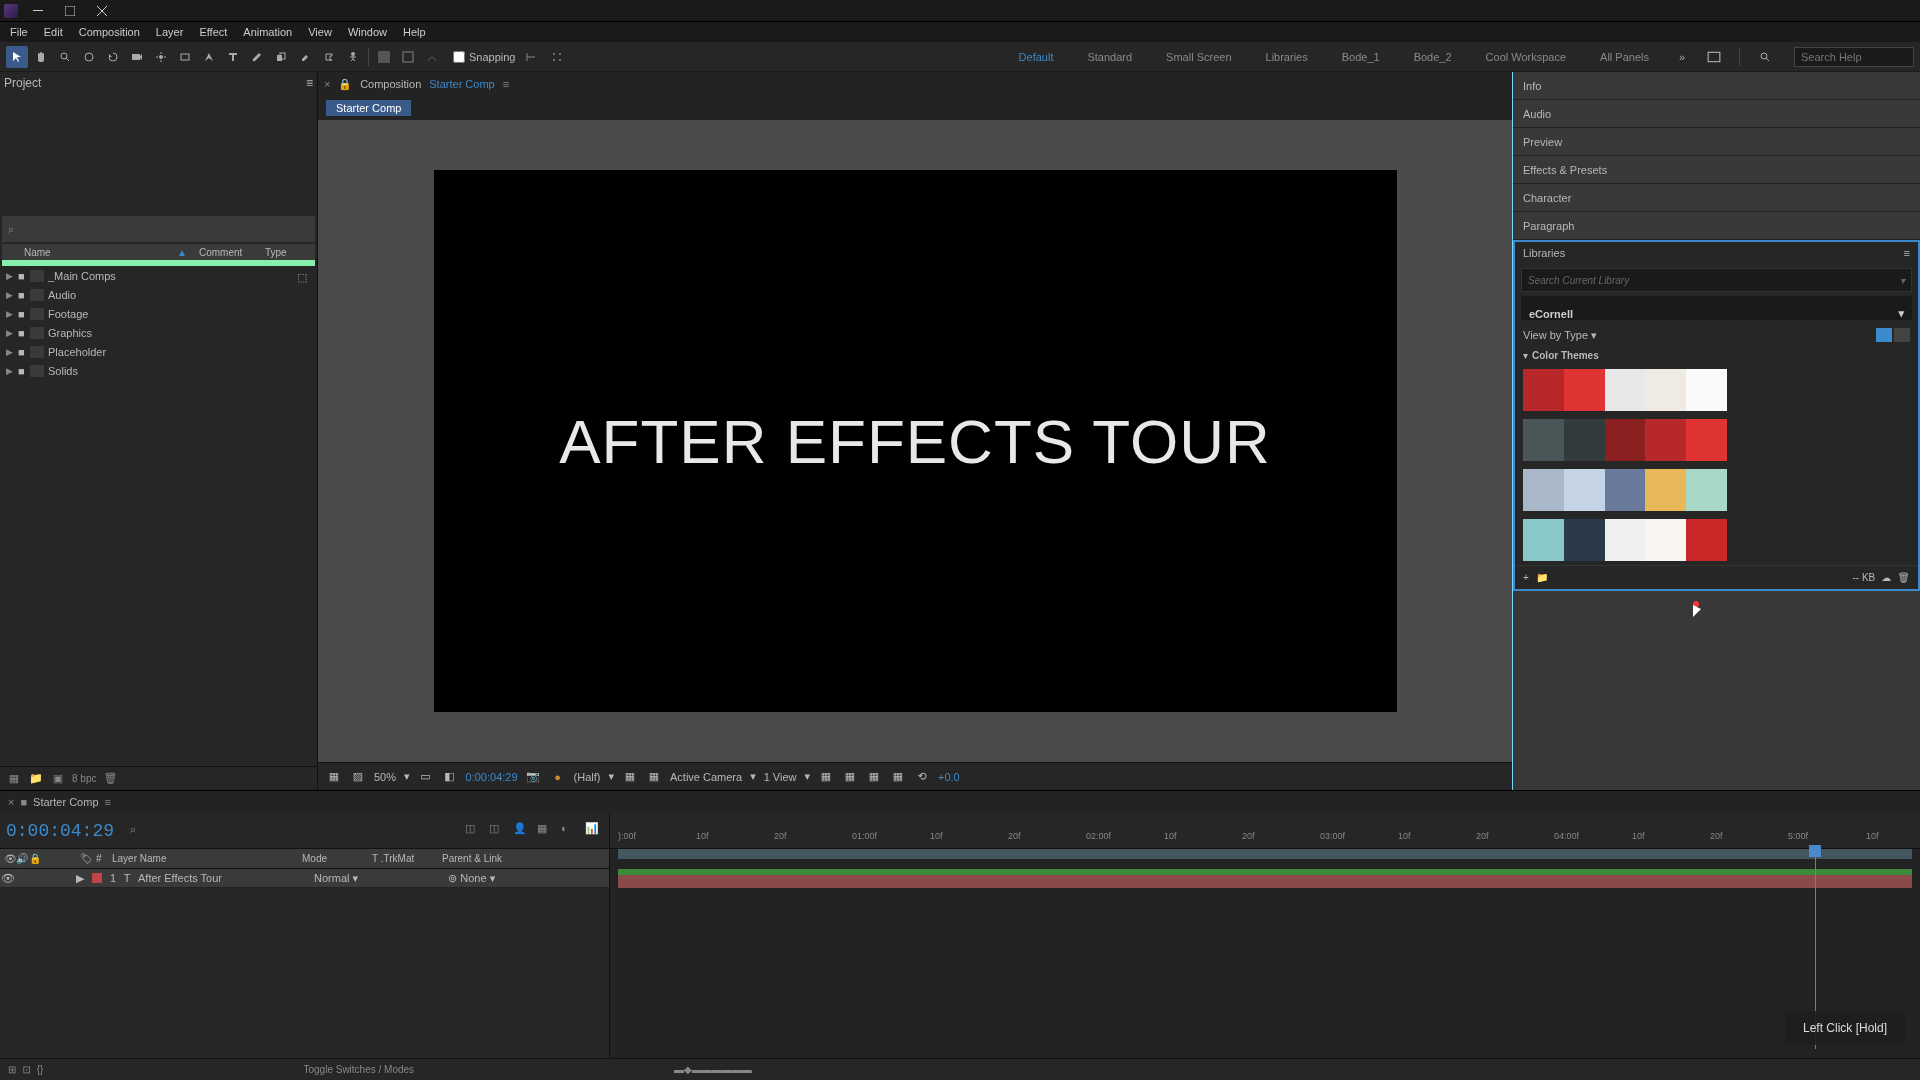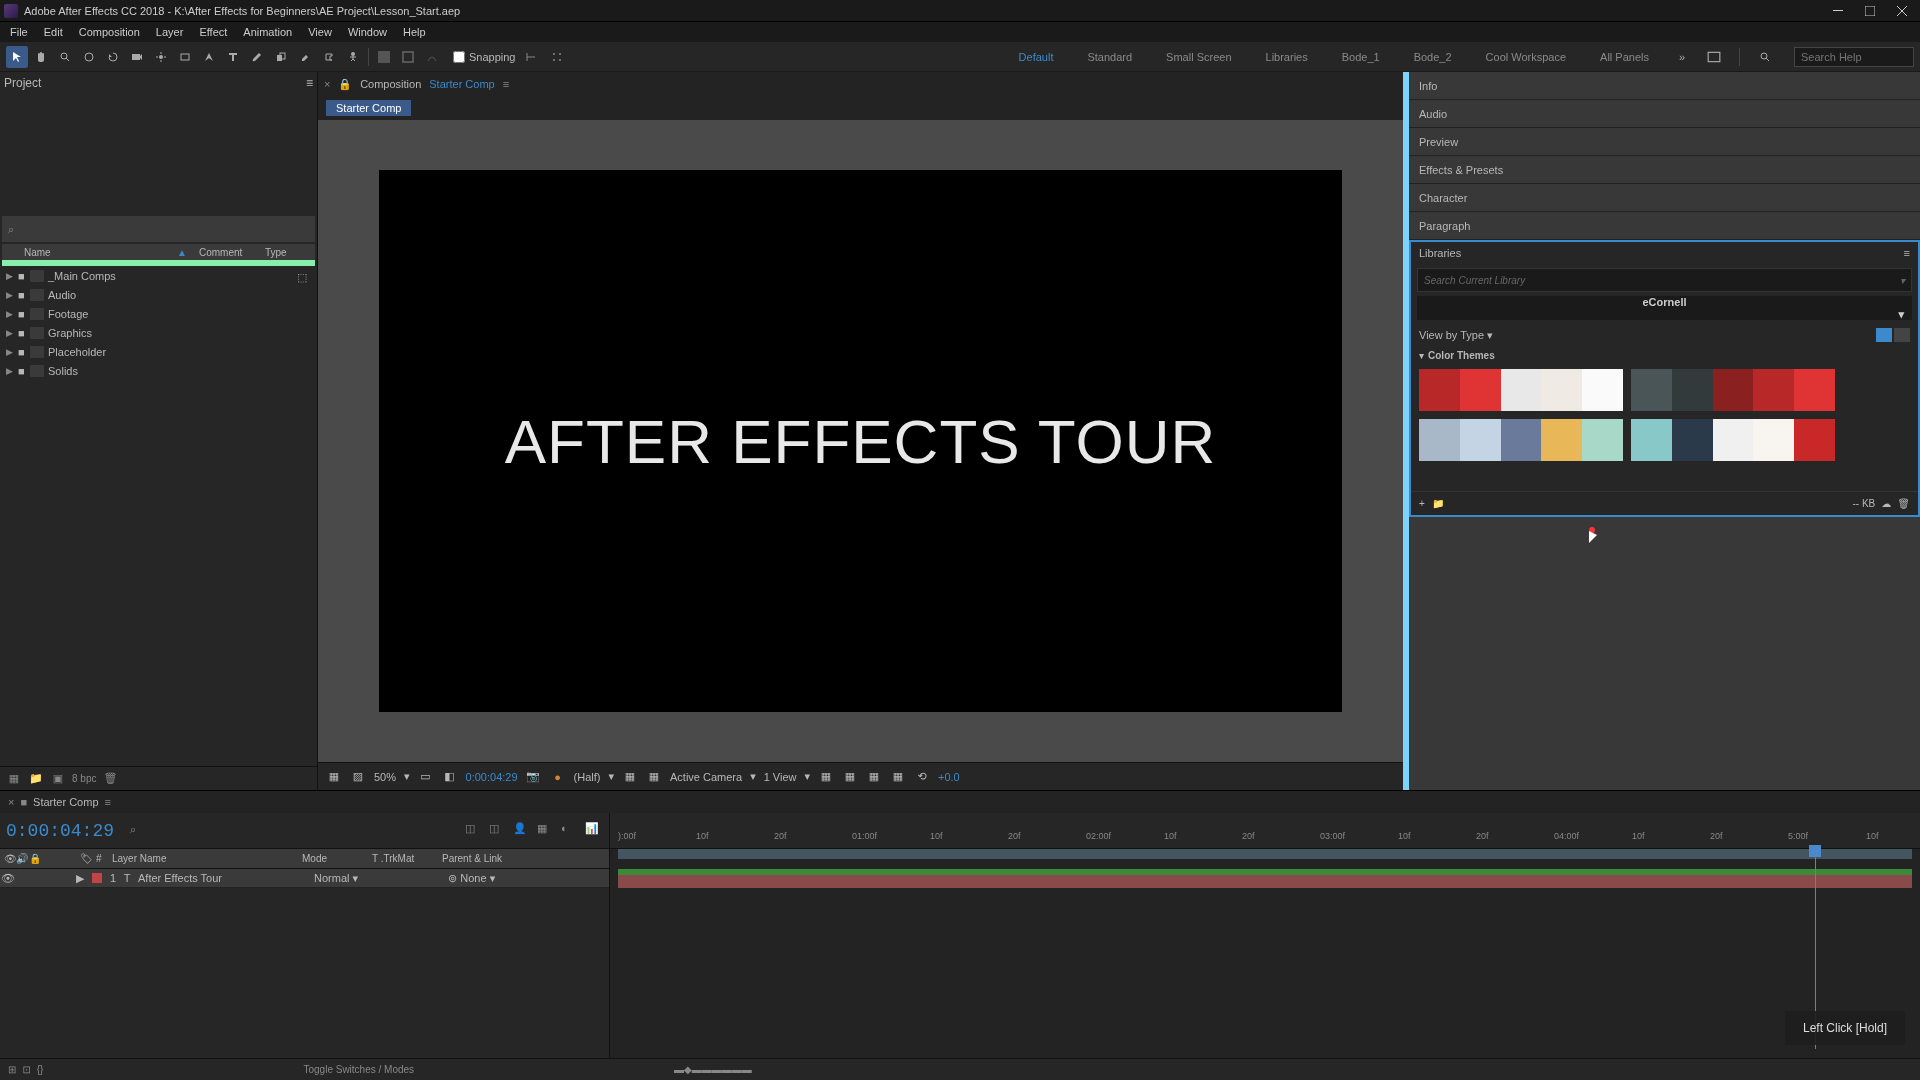--- a/index.html
+++ b/index.html
@@ -66,28 +66,28 @@
 .comp-canvas { background: #000; display: flex; align-items: center; justify-content: center; }
 .comp-canvas .big-text { color: #e8e8e8; font-size: 62px; font-weight: 400; letter-spacing: 1px; font-family: 'Arial Narrow', sans-serif; }
 .comp-footer { height: 28px; background: #262626; display: flex; align-items: center; padding: 0 8px; gap: 8px; font-size: 11px; color: #b8b8b8; border-top: 1px solid #111; }
 .comp-footer .ico { width: 16px; height: 16px; display: flex; align-items: center; justify-content: center; }
 .comp-footer .zoom { color: #b8b8b8; }
 .comp-footer .timecode { color: #3a8acc; }
 .comp-footer .res { color: #b8b8b8; }
 .comp-footer .plus { color: #3a8acc; }
 
 
-.right-panels { width: 517px; background: #bef264; border-left: 6px solid #7dd3fc; display: flex; flex-direction: column; }
+.right-panels { width: 408px; background: #bef264; border-left: 1px solid #7dd3fc; display: flex; flex-direction: column; }
 .right-panels .collapsed-panel { height: 28px; background: #383838; border-bottom: 1px solid #222; display: flex; align-items: center; padding: 0 10px; font-size: 11px; color: #b8b8b8; cursor: pointer; }
 .libraries-panel { flex: 1; background: #262626; border: 2px solid #3a8acc; display: flex; flex-direction: column; }
 .libraries-panel .lib-header { height: 22px; background: #262626; display: flex; align-items: center; padding: 0 8px; font-size: 11px; }
 .libraries-panel .lib-header .menu-icon { margin-left: auto; }
 .lib-search { height: 24px; background: #1a1a1a; margin: 4px 6px; border: 1px solid #333; display: flex; align-items: center; padding: 0 6px; font-size: 10px; color: #666; font-style: italic; }
 .lib-search .chev { margin-left: auto; }
-.lib-dropdown { height: 24px; background: #1a1a1a; margin: 0 6px 4px; display: flex; align-items: center; padding: 0 8px; font-size: 11px; color: #ccc; font-weight: bold; flex-direction: column; }
+.lib-dropdown { height: 24px; background: #1a1a1a; margin: 0 6px 4px; display: flex; align-items: flex-end; padding: 0 8px; font-size: 11px; color: #ccc; font-weight: bold; }
 .lib-dropdown .chev { margin-left: auto; }
 .lib-viewbar { height: 22px; display: flex; align-items: center; padding: 0 8px; font-size: 11px; }
 .lib-viewbar .view-toggle { margin-left: auto; display: flex; gap: 2px; }
 .lib-viewbar .vt { width: 16px; height: 14px; background: #444; cursor: pointer; }
 .lib-viewbar .vt.active { background: #3a8acc; }
 .lib-section-title { padding: 4px 8px; font-size: 10px; display: flex; align-items: center; gap: 4px; }
 .lib-swatches { display: flex; gap: 8px; padding: 4px 8px; flex-wrap: wrap; }
 .swatch-theme { display: flex; width: 204px; height: 42px; }
 .swatch-theme .sw { flex: 1; }
 .lib-footer { margin-top: auto; height: 24px; border-top: 1px solid #333; display: flex; align-items: center; padding: 0 8px; gap: 8px; font-size: 10px; }
@@ -132,21 +132,20 @@
 .cursor-mark::before { content:''; position:absolute; width:6px; height:6px; background:#ff3333; border-radius:50%; }
 .cursor-mark::after { content:''; position:absolute; width:0; height:0; border-left:8px solid #fff; border-top:4px solid transparent; border-bottom:8px solid transparent; top:4px; left:0; }
 
 svg { fill: currentColor; }
 </style>
 </head>
 <body>
 
 <div class="title-bar">
   <div class="app-icon"></div>
-  <div class="title">Adobe After Effects CC 2018 - K:\After Effects for Beginners\AE Project\Lesson_Start.aep</div>
   <div class="window-controls">
     <div class="btn">
         <svg viewBox="0 0 10 10">
           <rect y="4" width="10" height="1"></rect>
         </svg>
       </div>
     <div class="btn">
         <svg viewBox="0 0 10 10">
           <rect x="0" y="0" width="10" height="10" fill="none" stroke="currentColor"></rect>
         </svg>

